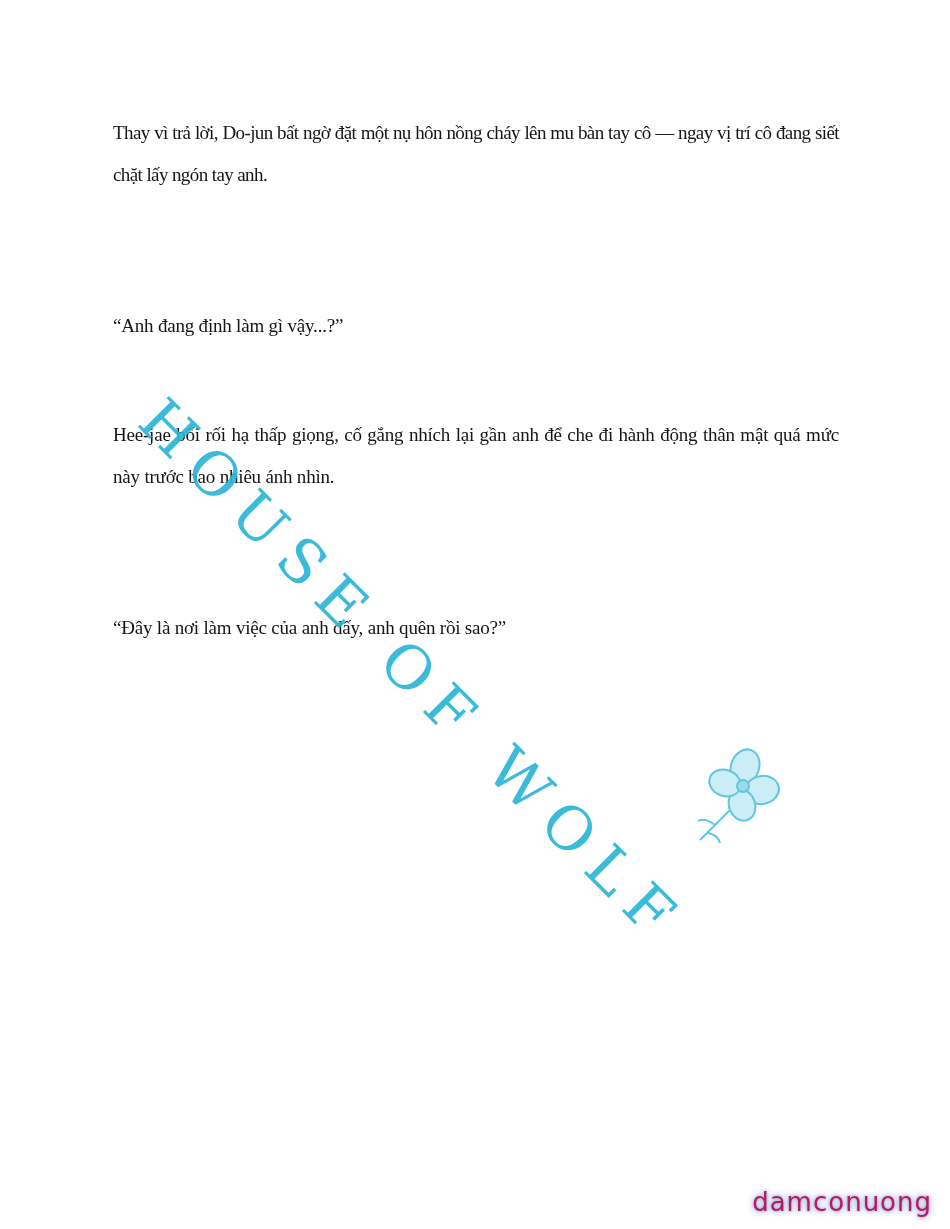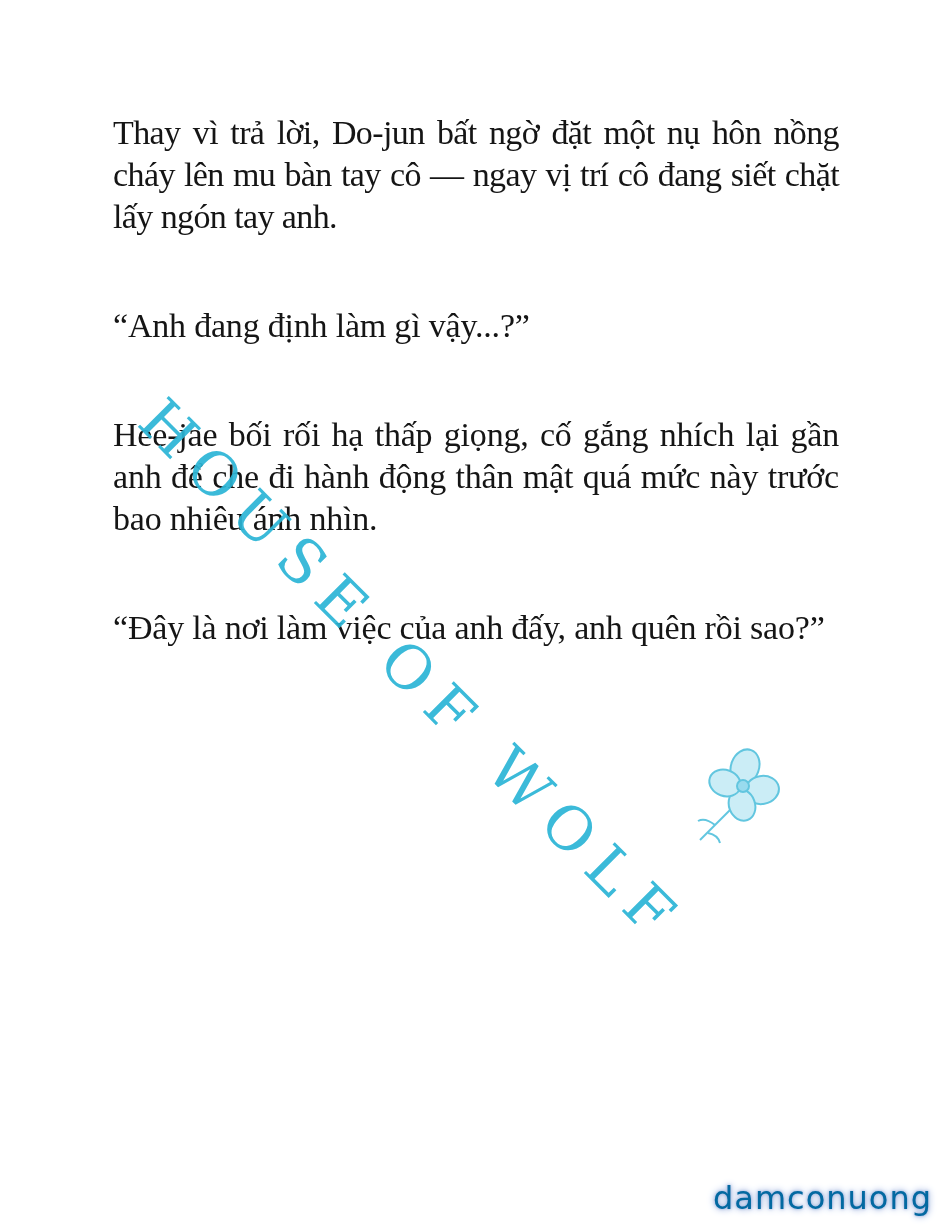--- a/index.html
+++ b/index.html
@@ -3,37 +3,37 @@
 <meta charset="utf-8">
 <style>
   html, body { margin: 0; padding: 0; }
   body {
     width: 950px; height: 1229px; background: #ffffff; position: relative; overflow: hidden;
     font-family: "Liberation Serif", "DejaVu Serif", serif; color: #151515;
   }
   .page { position: absolute; left: 0; top: 0; width: 950px; height: 1229px; }
   .para {
     position: absolute; left: 113px; width: 726px;
-    font-size: 34px; line-height: 42px; text-align: justify; margin: 0;
+    font-size: 19px; line-height: 42px; text-align: justify; margin: 0;
     letter-spacing: -0.2px;
   }
   .para.tight { letter-spacing: -0.6px; }
   .watermark {
     position: absolute; left: 175px; top: 385px;
     transform-origin: 0 0; transform: rotate(45deg);
     font-family: "DejaVu Serif", serif; font-size: 60px; letter-spacing: 14px;
     color: #2bb5d6; opacity: 0.92; white-space: nowrap; pointer-events: none;
   }
   .flower {
     position: absolute; left: 690px; top: 745px; width: 90px; height: 100px;
     pointer-events: none; opacity: 0.8;
   }
   .site-mark {
     position: absolute; right: 18px; bottom: 12px;
-    font-family: "DejaVu Sans", sans-serif; font-size: 32px; color: #0369a1;
+    font-family: "DejaVu Sans", sans-serif; font-size: 26px; color: #be185d;
     letter-spacing: 1px;
     text-shadow: 0 0 3px #8fa6d8, 0 0 6px #aabbe0, 0 0 10px #c5d2ee;
   }
 </style>
 </head>
 <body>
 
 <div class="page">
   <p class="para tight" style="top:112px;">Thay vì trả lời, Do-jun bất ngờ đặt một nụ hôn nồng cháy lên mu bàn tay cô — ngay vị trí cô đang siết chặt lấy ngón tay anh.</p>
   <p class="para" style="top:305px;">“Anh đang định làm gì vậy...?”</p>

